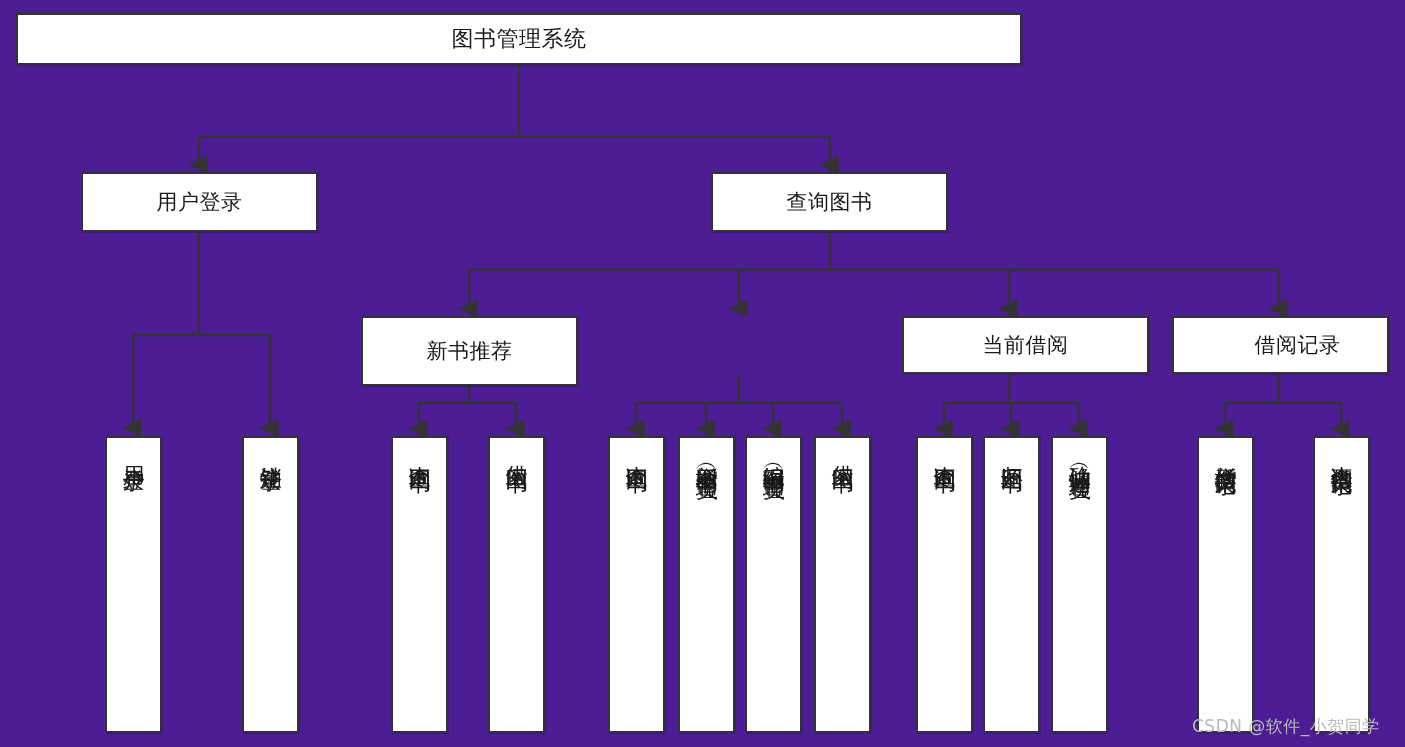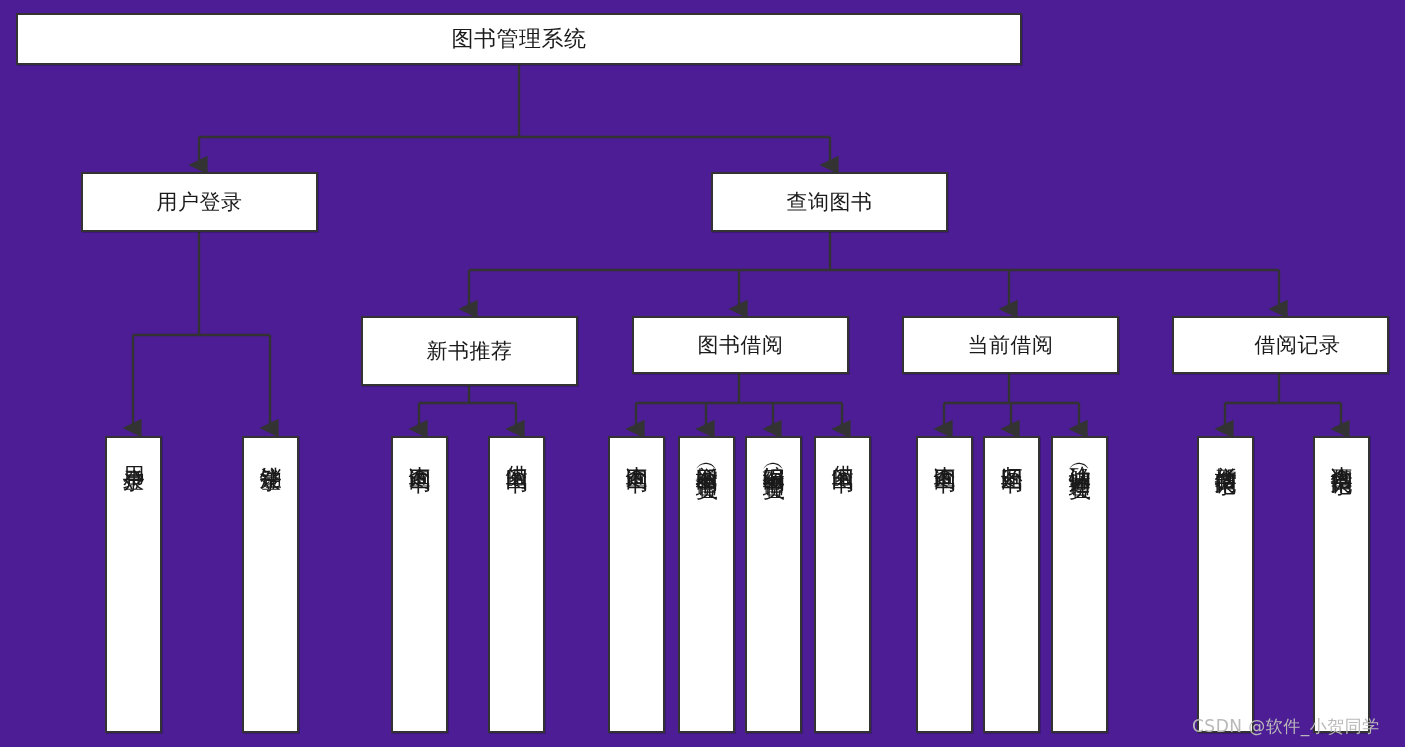--- a/index.html
+++ b/index.html
@@ -136,24 +136,21 @@
   <div class="node horiz" style="left:81px; top:172px; width:237px; height:60px;">
     <span class="node-label">用户登录</span>
   </div>
   <div class="node horiz" style="left:711px; top:172px; width:237px; height:60px;">
     <span class="node-label">查询图书</span>
   </div>
 
   <div class="node horiz" style="left:361px; top:316px; width:217px; height:70px;">
     <span class="node-label">新书推荐</span>
   </div>
-  <div class="node horiz" style="left:632px; top:316px; width:217px; height:58px;">
-    <span class="node-label">图书借阅</span>
-  </div>
-  <div class="node horiz" style="left:902px; top:316px; width:217px; height:58px;">
+  <div class="node horiz" style="left:902px; top:316px; width:247px; height:58px;">
     <span class="node-label">当前借阅</span>
   </div>
   <div class="node horiz" style="left:1172px; top:316px; width:217px; height:58px;padding-left:34px;">
     <span class="node-label">借阅记录</span>
   </div>
 
   <div class="node vert" style="left:105px; top:436px; width:57px; height:297px;">
     <span class="node-label">用户登录</span>
   </div>
   <div class="node vert" style="left:242px; top:436px; width:57px; height:297px;">

